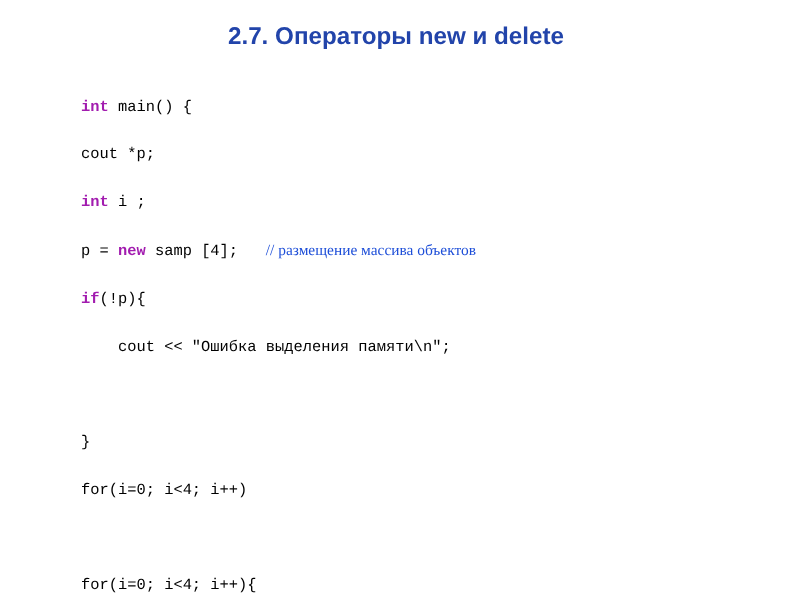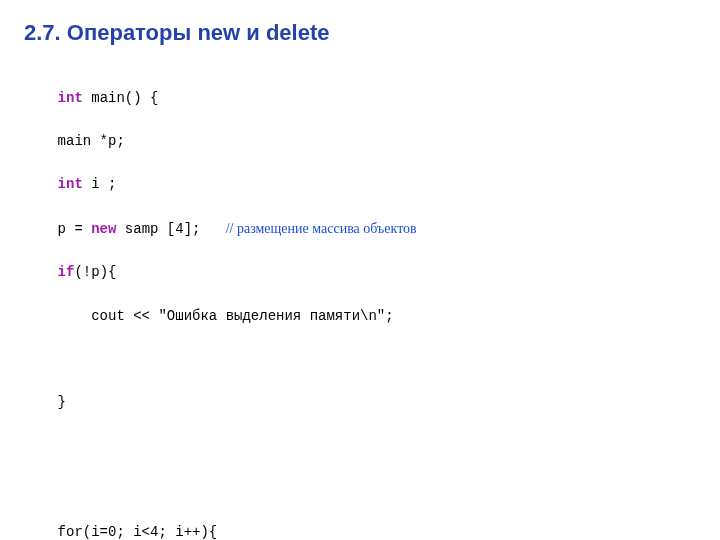--- a/index.html
+++ b/index.html
@@ -15,22 +15,22 @@
       font-family: Arial, sans-serif;
       overflow: hidden;
     }
 
     .page {
       width: 720px;
       height: 540px;
       background: #ffffff;
       display: flex;
       flex-direction: column;
-      align-items: flex-start;
-      padding: 20px 40px 20px 24px;
+      align-items: center;
+      padding: 20px 40px 20px 40px;
     }
 
     .title {
       font-size: 22px;
       font-weight: bold;
       color: #2244aa;
       margin-bottom: 20px;
       text-align: center;
       font-family: Arial, sans-serif;
     }
@@ -55,28 +55,28 @@
     }
   </style>
 </head>
 <body>
 
 <div class="page">
   <div class="title">2.7. Операторы new и delete</div>
 
   <div class="code-block">
     <span><span class="keyword">int</span> main() {</span><br>
-    <span>main *p;</span><br>
+    <span>cout *p;</span><br>
     <span><span class="keyword">int</span> i ;</span><br>
     <span>p = <span class="keyword">new</span> samp [4];   <span class="comment">// размещение массива объектов</span></span><br>
     <span><span class="keyword">if</span>(!p){</span><br>
     <span>    cout &lt;&lt; "Ошибка выделения памяти\n";</span><br>
     <br>
     <span>}</span><br>
-    <br>
+    <span>for(i=0; i&lt;4; i++)</span><br>
     <br>
     <span>for(i=0; i&lt;4; i++){</span><br>
     <br>
     <br>
     <br>
     <br>
     <br>
     
   </div>
 </div>

